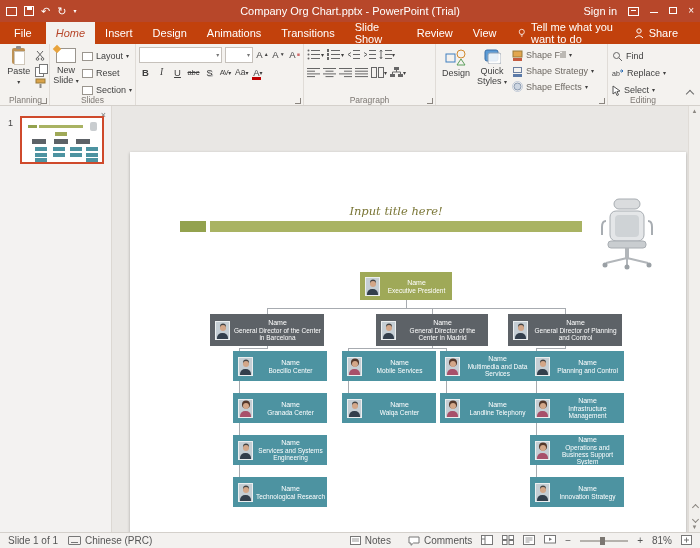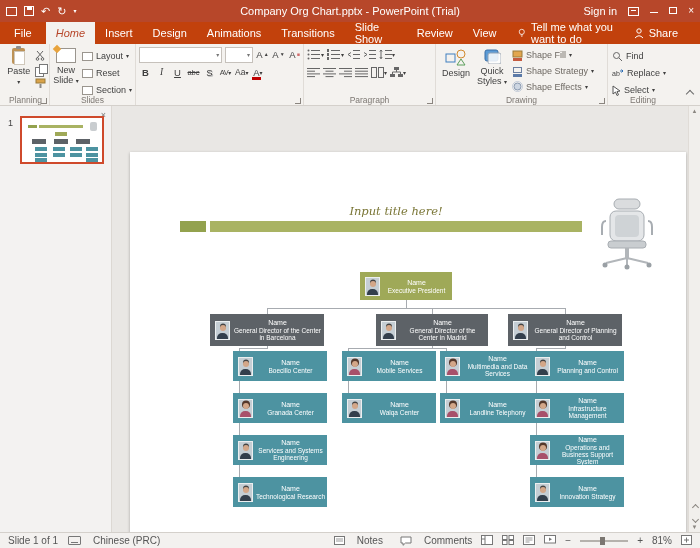--- a/index.html
+++ b/index.html
@@ -102,21 +102,21 @@
   .photo { position:relative; width:15px; height:19px; background:#c5ced4; border:1px solid #eceff0; overflow:hidden; flex:none; }
   .photo::before { content:""; position:absolute; top:3px; left:4px; width:6px; height:6px; border-radius:50%; background:#d3a789; box-shadow:0 -1.5px 0 0 #454545; }
   .photo::after { content:""; position:absolute; bottom:-1px; left:1px; width:11px; height:7px; border-radius:5px 5px 0 0; background:#333f4c; }
   .photo[data-variant="female"]::before { box-shadow:0 -1.5px 0 1px #54382b; }
   .photo[data-variant="female"]::after { background:#a8506a; }
 
   .chair { position:absolute; left:466px; top:46px; }
 
   
   .statusbar { position:absolute; bottom:0; left:0; right:0; height:16px; background:#f3f1ef; border-top:1px solid #d4d0cb; display:flex; align-items:center; font-size:10px; color:#555; padding:0 8px; }
-  .statusbar .lgap { margin-left:10px; display:flex; align-items:center; gap:12px; }
+  .statusbar .lgap { margin-left:10px; display:flex; align-items:center; gap:4px; }
   .status-right { margin-left:auto; display:flex; align-items:center; gap:9px; }
   .ic-kbd { width:13px; height:9px; border:1px solid #777; border-radius:1px; position:relative; display:inline-block; }
   .ic-kbd::after { content:""; position:absolute; left:2px; right:2px; bottom:1px; height:1px; background:#777; }
   .zoomtrack { width:48px; height:2px; background:#b5b1ac; position:relative; }
   .zoomtrack::before { content:""; position:absolute; left:50%; top:-2px; width:1px; height:6px; background:#9b968f; }
   .zoomhandle { position:absolute; left:42%; top:-3px; width:5px; height:8px; background:#7b7671; }
   .zchar { font-size:10px; color:#555; }
 </style>
 </head>
 <body>
@@ -393,21 +393,20 @@
             <span class="sbtn">
                 <svg width="11" height="11">
                   <circle cx="5.5" cy="5.5" r="3.5" fill="#cdd6e2" stroke="#8a9ab0"></circle>
                   <circle cx="5.5" cy="5.5" r="5" fill="none" stroke="#c2cbd8"></circle>
                 </svg>
                 <span style="color:#6e6963">Shape Effects</span>
                 <span class="dd">▾</span>
               </span>
           </div>
         </div>
-        <span class="rgroup-label">Drawing</span>
         <span class="dlg"></span>
       </div>
 
       <div class="rgroup" style="width:70px; border-right:none">
         <div class="dcol">
           <span class="sbtn">
               <svg width="11" height="11">
                 <circle cx="4.5" cy="4.5" r="3" fill="none" stroke="#666"></circle>
                 <path d="M7 7 L10 10" stroke="#666"></path>
               </svg>

